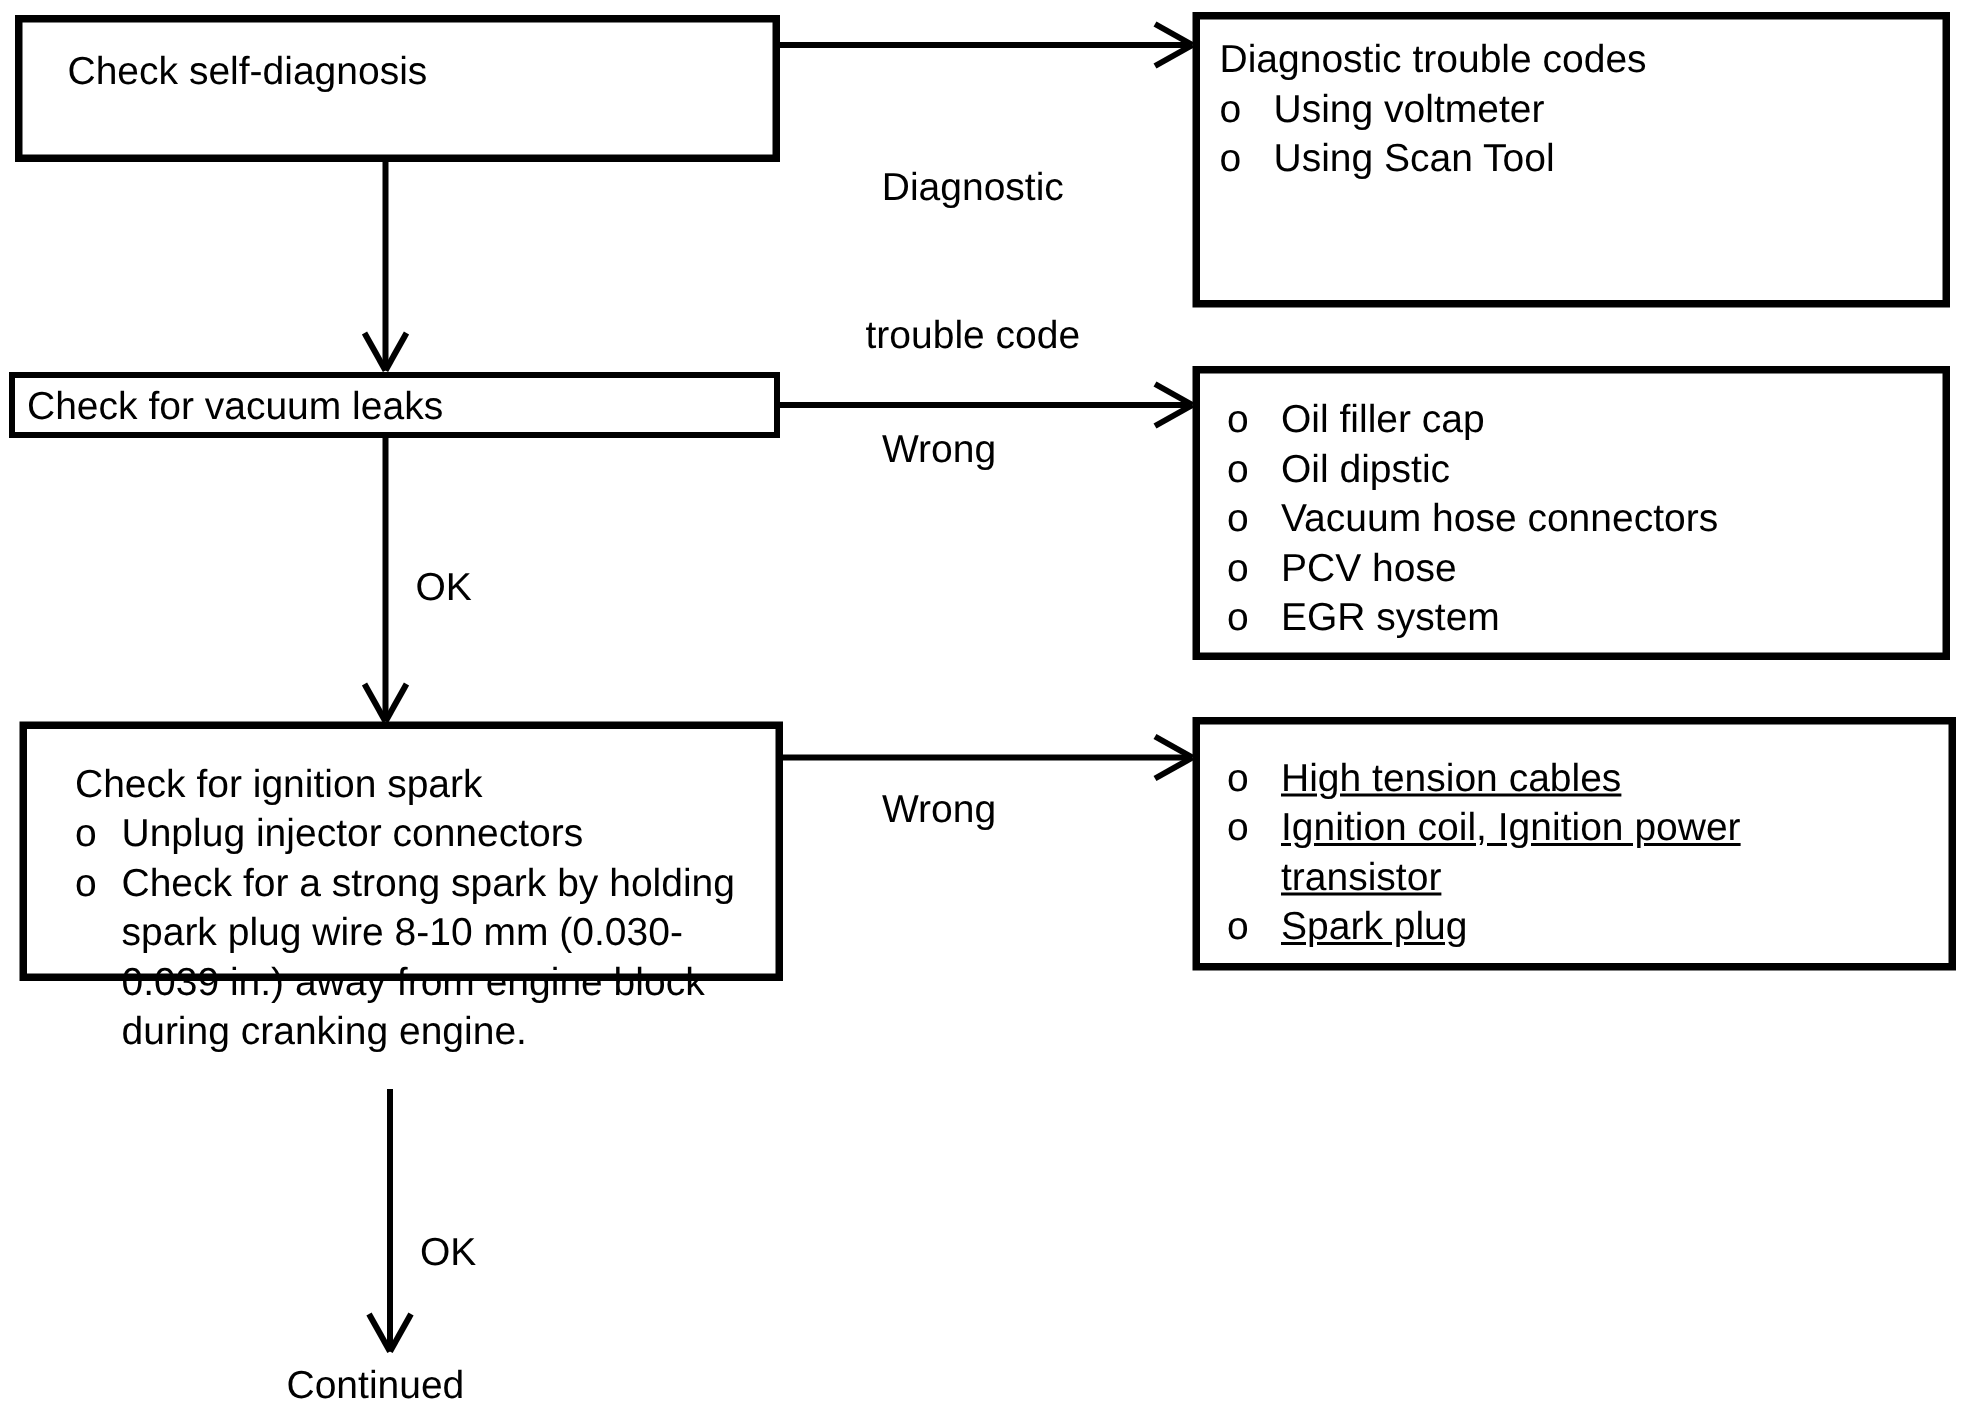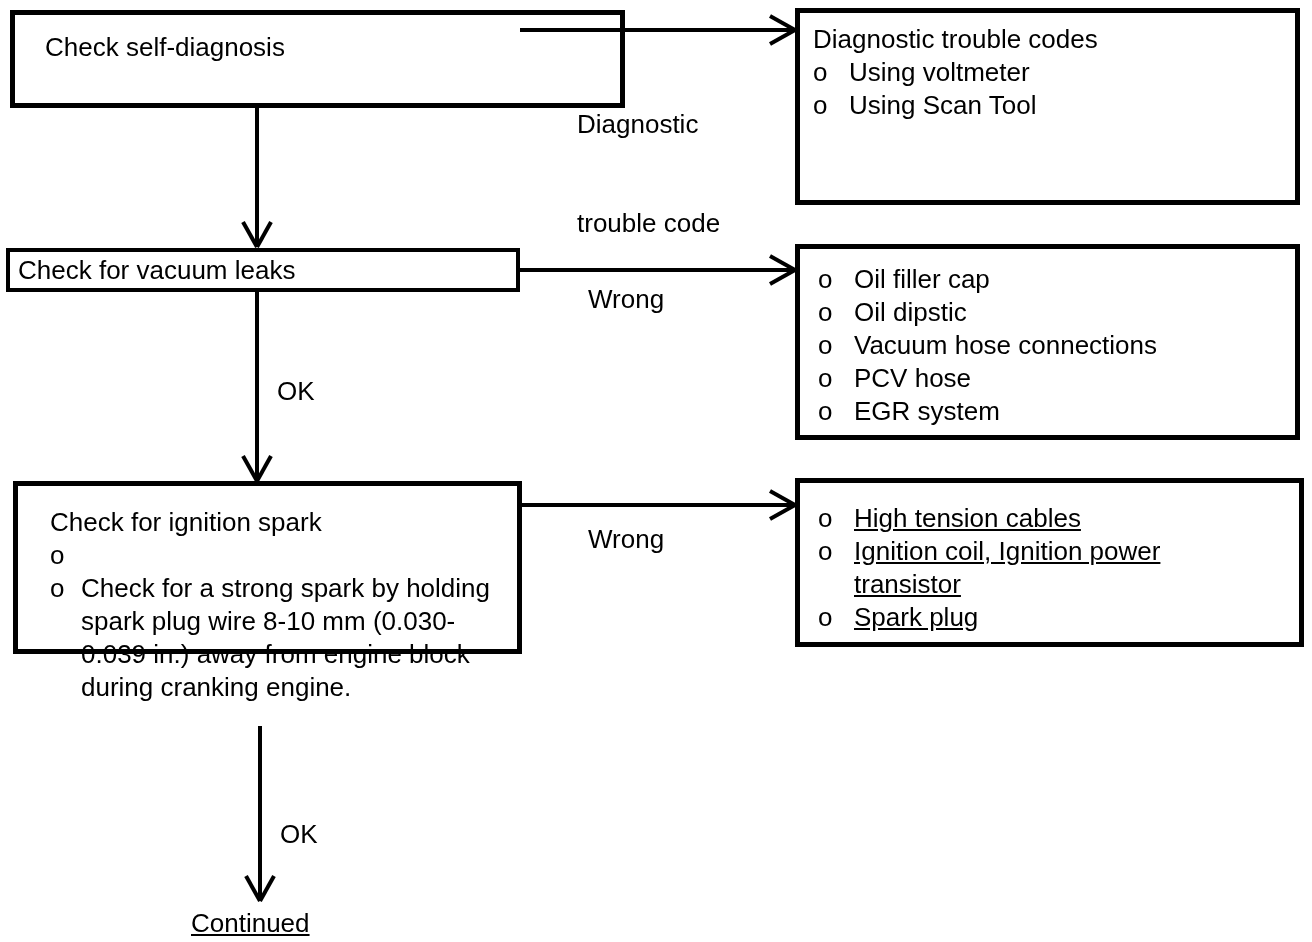--- a/index.html
+++ b/index.html
@@ -12,36 +12,36 @@
     font-size:26px;
     line-height:33px;
     overflow:hidden;
   }
   .box {
     position:absolute;
     box-sizing:border-box;
     border:5px solid #000;
     background:#fff;
   }
-  .box-b1 { left:10px;  top:10px;  width:615px; height:98px;  padding:16px 10px 0 30px; }
+  .box-b1 { left:10px;  top:10px;  width:510px; height:98px;  padding:16px 10px 0 30px; }
   .box-b2 { left:6px;   top:248px; width:514px; height:44px;  border-width:4px; padding:2px 6px 16px 8px; }
   .box-b3 { left:13px;  top:481px; width:509px; height:173px; padding:20px 8px 0 32px; }
   .box-r1 { left:795px; top:8px;   width:505px; height:197px; padding:10px 8px 0 13px; }
   .box-r2 { left:795px; top:244px; width:505px; height:196px; padding:14px 8px 0 18px; }
   .box-r3 { left:795px; top:478px; width:509px; height:169px; padding:19px 8px 0 18px; }
   .bullet-row { display:flex; align-items:flex-start; }
   .bullet-marker { flex:0 0 36px; width:36px; }
   .box-b3 .bullet-marker { flex:0 0 31px; width:31px; }
   .bullet-text { display:block; }
   .box-b3 .bullet-text { max-width:460px; }
   .box-r3 .bullet-text { max-width:390px;text-decoration:underline; }
-  .edge-label { position:absolute; white-space:pre; }
+  .edge-label { position:absolute; white-space:pre;text-align:center; }
   .arrow { position:absolute; }
   .arrow line { stroke:#000; stroke-width:4; }
-  .terminal-label { position:absolute;text-decoration:underline; }
+  .terminal-label { position:absolute; }
 </style>
 </head>
 <body>
 
 <div class="canvas">
 
   <div class="box box-b1">
     <div class="box-title">Check self-diagnosis</div>
   </div>
 
@@ -65,36 +65,37 @@
     <div class="bullet-row">
       <span class="bullet-marker">o</span>
       <span class="bullet-text">Oil filler cap</span>
     </div>
     <div class="bullet-row">
       <span class="bullet-marker">o</span>
       <span class="bullet-text">Oil dipstic</span>
     </div>
     <div class="bullet-row">
       <span class="bullet-marker">o</span>
-      <span class="bullet-text">Vacuum hose connections</span>
+      <span class="bullet-text">Vacuum hose connectors</span>
     </div>
     <div class="bullet-row">
       <span class="bullet-marker">o</span>
       <span class="bullet-text">PCV hose</span>
     </div>
     <div class="bullet-row">
       <span class="bullet-marker">o</span>
       <span class="bullet-text">EGR system</span>
     </div>
   </div>
 
   <div class="box box-b3">
     <div class="box-title">Check for ignition spark</div>
     <div class="bullet-row">
       <span class="bullet-marker">o</span>
+      <span class="bullet-text">Unplug injector connectors</span>
     </div>
     <div class="bullet-row">
       <span class="bullet-marker">o</span>
       <span class="bullet-text">Check for a strong spark by holding spark plug wire 8-10 mm (0.030-0.039 in.) away from engine block during cranking engine.</span>
     </div>
   </div>
 
   <div class="box box-r3">
     <div class="bullet-row">
       <span class="bullet-marker">o</span>

